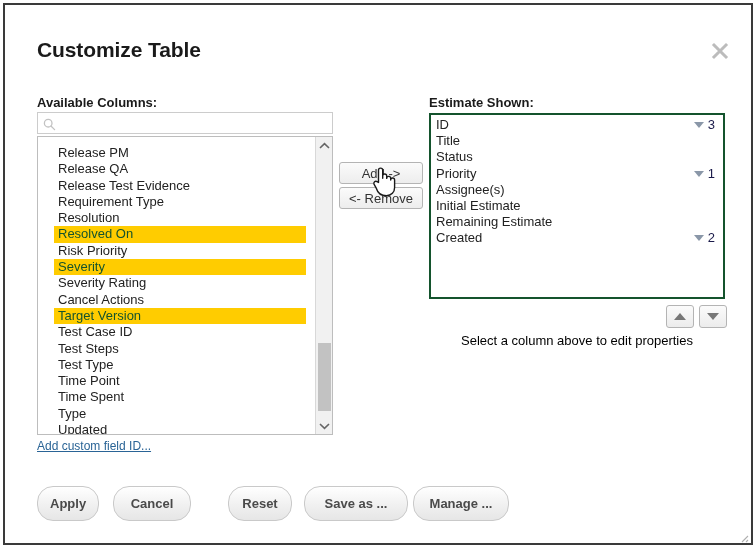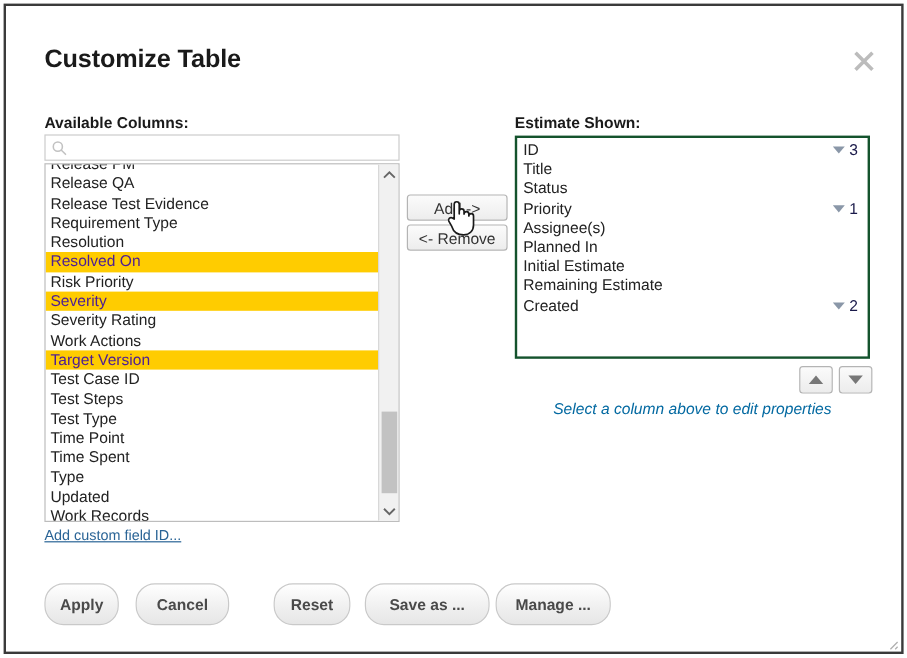--- a/index.html
+++ b/index.html
@@ -81,36 +81,36 @@
     width: 296px; height: 299px;
     border: 1px solid #bdbdbd;
     background: #ffffff;
     overflow: hidden;
   }
   #avail-list {
     position: absolute;
     left: 0; top: -8px;
     width: 278px;
     padding: 0;
-    margin: 0;
+    margin: 16px;
     list-style: none;
   }
   #avail-list li {
     height: 16.3px;
     line-height: 16.3px;
     font-size: 13px;
     color: #222222;
     padding-left: 4px;
     white-space: nowrap;
     cursor: default;
   }
   #avail-list li.sel {
     background: #FFCC00;
-    color: #4c1d95;
-    width: 278px;
+    color: #14532d;
+    width: 252px;
   }
 
   
   #avail-sb {
     position: absolute;
     right: 0; top: 0;
     width: 17px; height: 100%;
     background: #f1f1f1;
     border-left: 1px solid #d8d8d8;
   }
@@ -224,22 +224,21 @@
     border-right: 6px solid transparent;
     border-top: 7px solid #777777;
   }
 
   #hint-text {
     position: absolute;
     left: 424px; top: 328px;
     width: 296px;
     text-align: center;
     font-size: 13px;
-    color: #0369a1;
-    font-style: italic;
+    color: #000000;
   }
 
   
   .bottom-btn {
     position: absolute;
     top: 481px;
     height: 35px;
     font-family: "Liberation Sans", sans-serif;
     font-size: 13px;
     font-weight: bold;
@@ -299,21 +298,21 @@
     <ul id="avail-list">
         <li>Release PM</li>
         <li>Release QA</li>
         <li>Release Test Evidence</li>
         <li>Requirement Type</li>
         <li>Resolution</li>
         <li class="sel">Resolved On</li>
         <li>Risk Priority</li>
         <li class="sel">Severity</li>
         <li>Severity Rating</li>
-        <li>Work Actions</li>
+        <li>Cancel Actions</li>
         <li class="sel">Target Version</li>
         <li>Test Case ID</li>
         <li>Test Steps</li>
         <li>Test Type</li>
         <li>Time Point</li>
         <li>Time Spent</li>
         <li>Type</li>
         <li>Updated</li>
         <li>Work Records</li>
       </ul>
@@ -345,21 +344,20 @@
             <span class="sort-tri"></span>
             <span>3</span>
           </span></li>
         <li><span>Title</span></li>
         <li><span>Status</span></li>
         <li><span>Priority</span><span class="sort-ind">
             <span class="sort-tri"></span>
             <span>1</span>
           </span></li>
         <li><span>Assignee(s)</span></li>
-        <li><span>Planned In</span></li>
         <li><span>Initial Estimate</span></li>
         <li><span>Remaining Estimate</span></li>
         <li><span>Created</span><span class="sort-ind">
             <span class="sort-tri"></span>
             <span>2</span>
           </span></li>
       </ul>
   </div>
 
   <div class="move-btn" id="btn-move-up">

